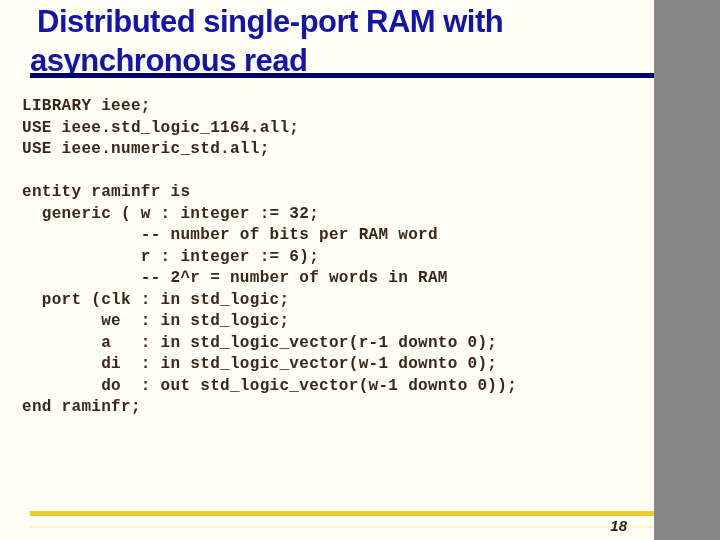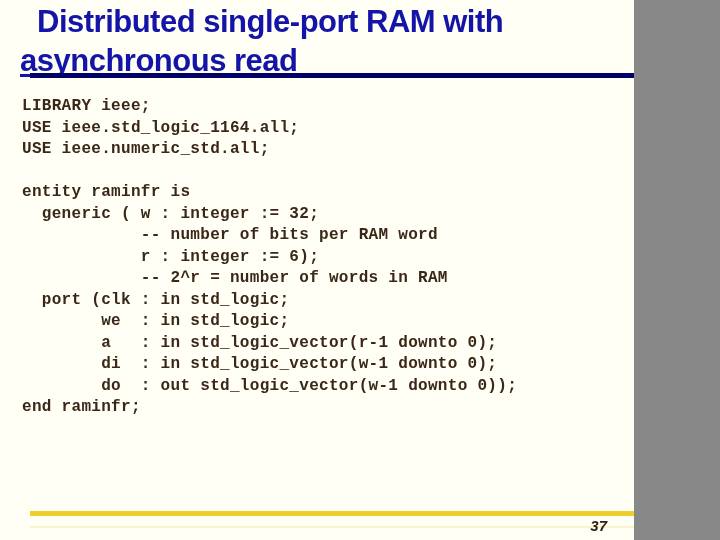--- a/index.html
+++ b/index.html
@@ -8,36 +8,35 @@
     --code-color:#3B2717;
     --gold:#EFCE2B;
     --gold-faint:#F6EBB7;
     --bg:#FFFFF6;
     --pagenum:#2E1F10;
   }
   html,body{margin:0;padding:0;}
   body{background:#888;}
   .slide{
     position:relative;
-    width:588px;height:540px;
+    width:654px;height:540px;
     background:var(--bg);
     overflow:hidden;
     font-family:"Liberation Sans", sans-serif;
-    padding-left:46px;
   }
   .title-line{
     position:absolute;
     color:var(--title-color);
     font-weight:bold;
     font-size:31px;
     white-space:nowrap;
     letter-spacing:-0.5px;
   }
   .title-line1{left:37px;top:4px;}
-  .title-line2{left:20px;top:43px;text-decoration:underline;}
+  .title-line2{left:30px;top:43px;text-decoration:underline;}
   .title-line2 span{
     display:inline-block;
     line-height:26px;
     border-bottom:3px solid var(--title-color);
     padding-right:6px;
   }
   .title-rule{
     position:absolute;
     left:30px;top:73px;
     width:664px;height:5px;
@@ -103,15 +102,15 @@
         we  : in std_logic;
         a   : in std_logic_vector(r-1 downto 0);
         di  : in std_logic_vector(w-1 downto 0);
         do  : out std_logic_vector(w-1 downto 0));
 end raminfr;</pre>
 
   <div class="gold-rule"></div>
 
   <div class="gold-rule-faint"></div>
 
-  <div class="page-number">37</div>
+  <div class="page-number">18</div>
 
 </div>
 
 </body></html>

